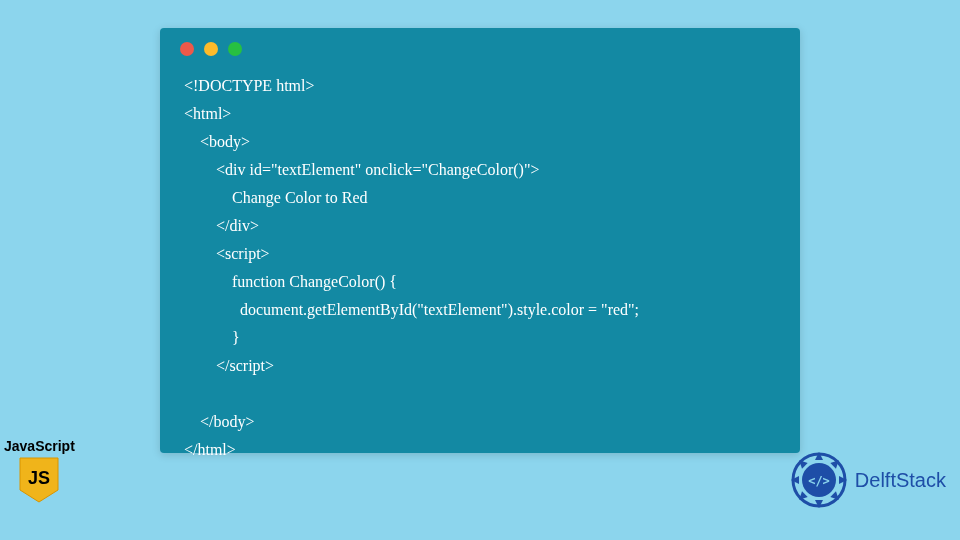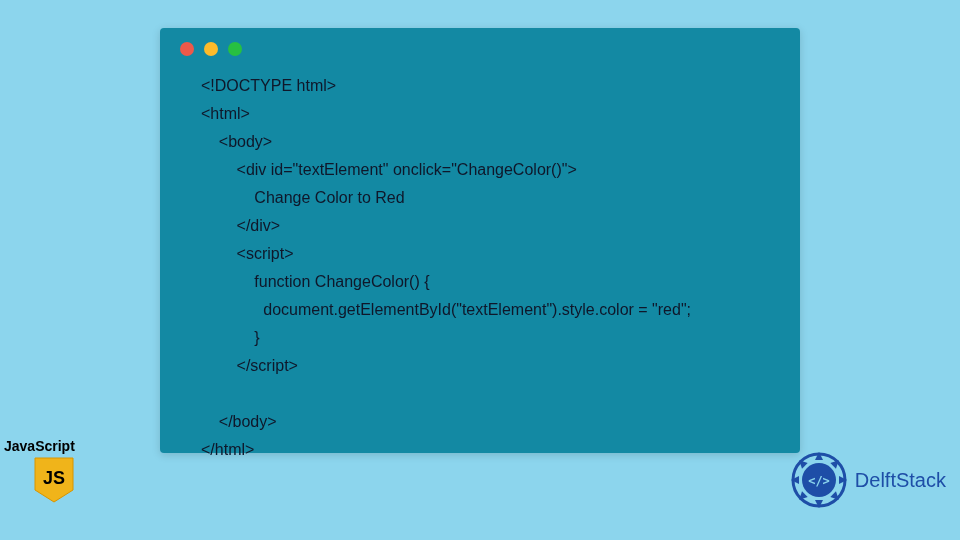--- a/index.html
+++ b/index.html
@@ -28,32 +28,32 @@
   }
   .traffic-light {
     width: 14px;
     height: 14px;
     border-radius: 50%;
   }
   .red { background: #ed594a; }
   .yellow { background: #fdbb2a; }
   .green { background: #27c041; }
   .code-block {
-    color: #0f172a;
-    font-family: Liberation Sans, sans-serif;
+    color: #ffffff;
+    font-family: Liberation Serif, serif;
     font-size: 16px;
     line-height: 1.75;
-    padding: 6px 24px 20px 41px;
+    padding: 6px 24px 20px 24px;
     white-space: pre;
   }
   .js-badge {
     position: absolute;
     left: 4px;
     bottom: 32px;
-    text-align: right;
+    text-align: center;
   }
   .js-label {
     font-size: 14px;
     font-weight: 600;
     color: #000;
     margin-bottom: 2px;
   }
   .js-icon {
     width: 42px;
     height: 48px;

